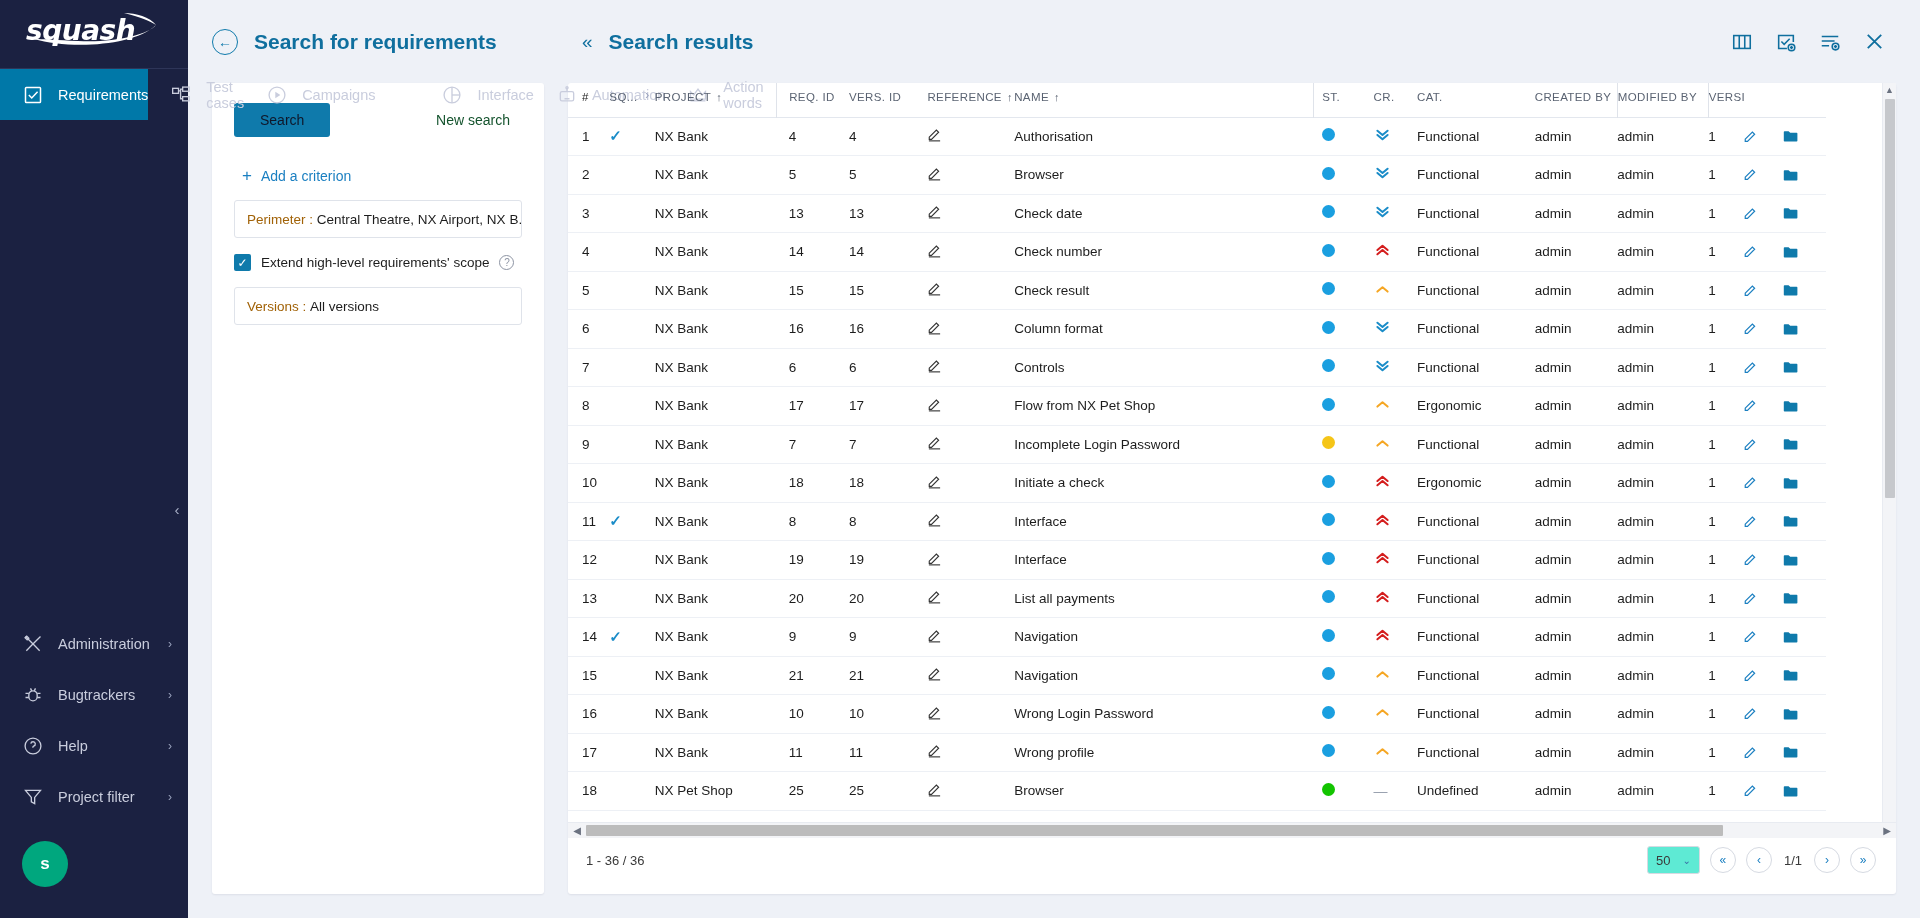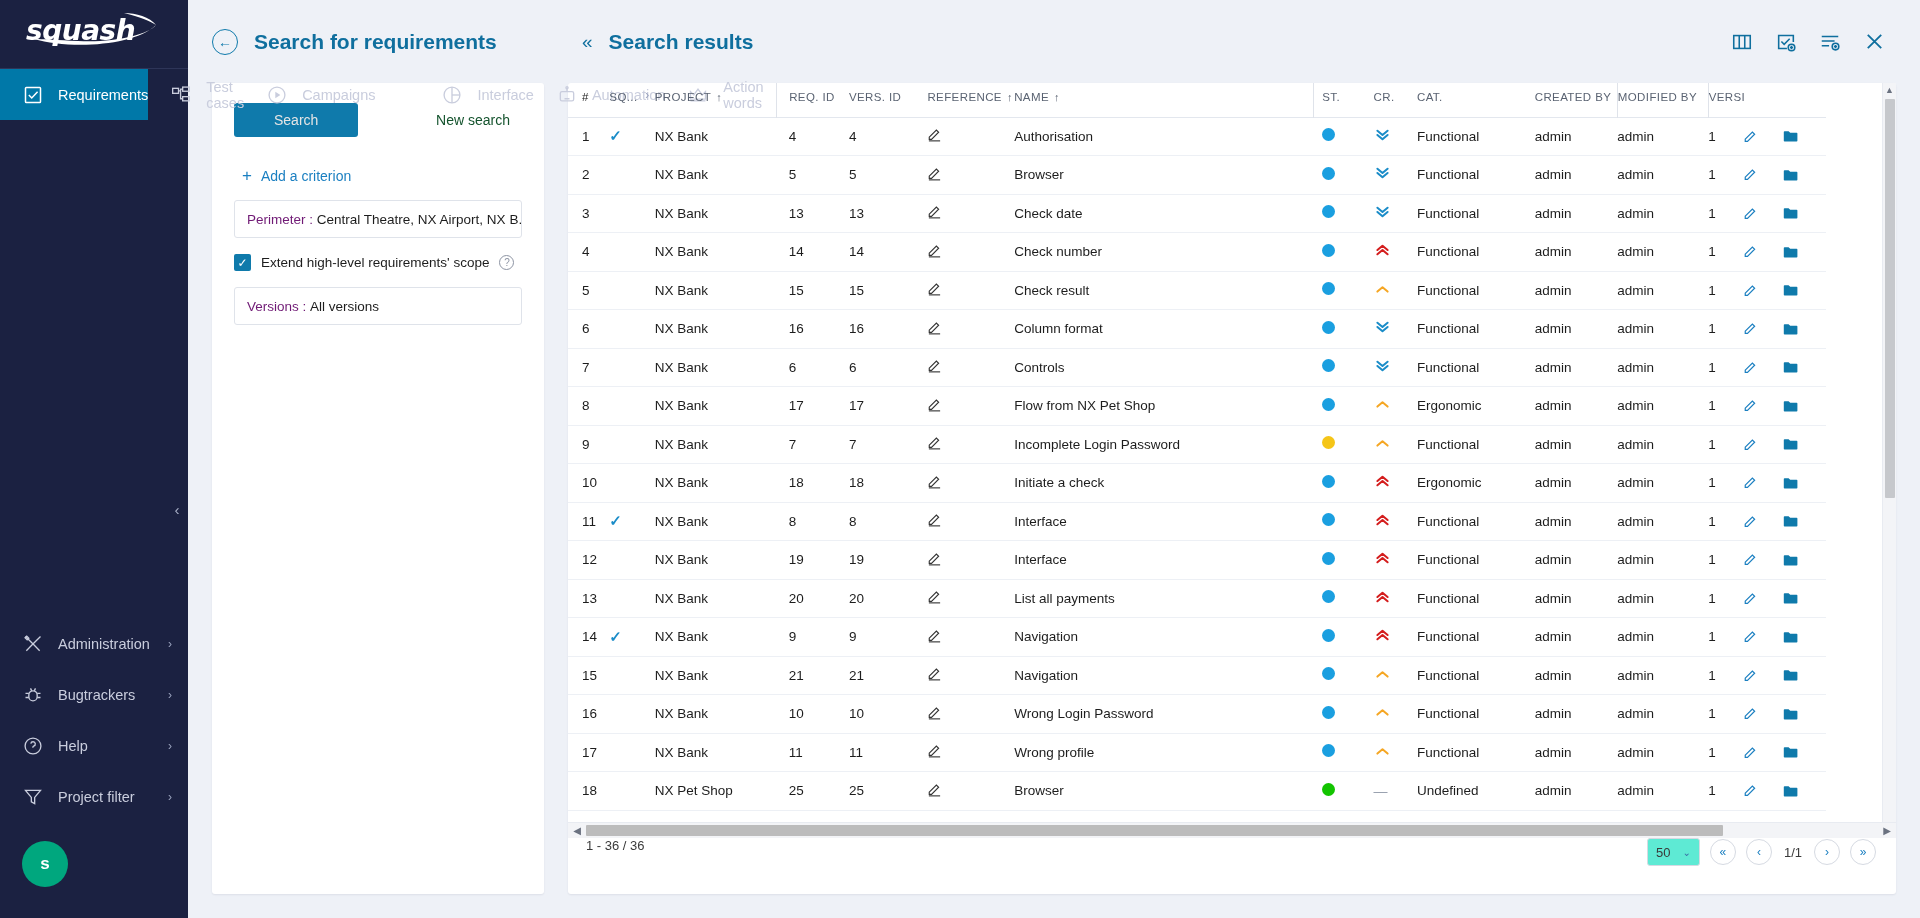--- a/index.html
+++ b/index.html
@@ -89,38 +89,38 @@
   
   .search-col{width:380px;min-width:380px;padding:0 24px 24px 24px;}
   .search-card{
     background:#ffffff;border-radius:3px;
     padding:20px 22px 26px 22px;
     box-shadow:0 1px 2px rgba(20,30,60,.08);
     height:100%;
   }
   .search-row{display:flex;align-items:center;justify-content:space-between;}
   .btn-search{
-    background:#0f7aab;color:#e5e5e5;border:none;border-radius:3px;
-    padding:9px 40px;font-size:14px;cursor:pointer;
+    background:#0f7aab;color:#0f172a;border:none;border-radius:3px;
+    padding:9px 26px;font-size:14px;cursor:pointer;
     font-family:"Liberation Sans",sans-serif;
   }
   .link-new{color:#14532d;font-size:14px;cursor:pointer;padding-right:12px;}
   .add-crit{
     display:flex;align-items:center;gap:9px;
     color:#1a7fc1;font-size:14px;margin-top:30px;margin-left:8px;cursor:pointer;
   }
   .plus{font-size:17px;line-height:1;}
   .crit-field{
     margin-top:16px;border:1px solid #dfe3ea;border-radius:3px;
     height:38px;display:flex;align-items:center;
     padding:0 12px;font-size:13.5px;color:#1d1d1d;
     white-space:nowrap;overflow:hidden;cursor:pointer;
     background:#fff;
   }
-  .crit-field .lbl{color:#701a75;}
+  .crit-field .lbl{color:#a16207;}
   .chk-row{display:flex;align-items:center;gap:10px;margin-top:16px;}
   .chk{
     width:17px;height:17px;border-radius:2px;background:#0f7aab;
     display:flex;align-items:center;justify-content:center;
     color:#fff;font-size:12px;cursor:pointer;flex:0 0 17px;
   }
   .chk-lbl{font-size:13.5px;color:#1d1d1d;}
   .help-ic{
     width:15px;height:15px;border-radius:50%;border:1.3px solid #8d94a3;
     color:#8d94a3;font-size:10px;display:flex;align-items:center;justify-content:center;
@@ -192,21 +192,21 @@
     position:absolute;right:0;top:0;width:14px;height:100%;
     background:#f3f4f7;border-left:1px solid #e8ebf1;
   }
   .vs-up,.vs-down{height:14px;text-align:center;font-size:9px;color:#6b7280;cursor:pointer;line-height:14px;}
   .vs-thumb{
     position:absolute;left:2px;top:16px;width:10px;height:54%;
     background:#c6c8cc;border-radius:1px;cursor:pointer;
   }
 
   .results-footer{
-    height:56px;display:flex;align-items:flex-start;justify-content:space-between;
+    height:56px;display:flex;align-items:center;justify-content:space-between;
     padding:0 20px 12px 18px;font-size:13px;color:#3a3a3a;
   }
   .pager{display:flex;align-items:center;gap:10px;}
   .pagesize{
     width:53px;height:28px;border:1px solid #d6dae2;border-radius:3px;
     display:flex;align-items:center;justify-content:space-between;
     padding:0 8px;font-size:13px;cursor:pointer;background:#5eead4;gap:7px;
   }
   .pg-btn{
     width:26px;height:26px;border-radius:50%;border:1px solid #d6dae2;

